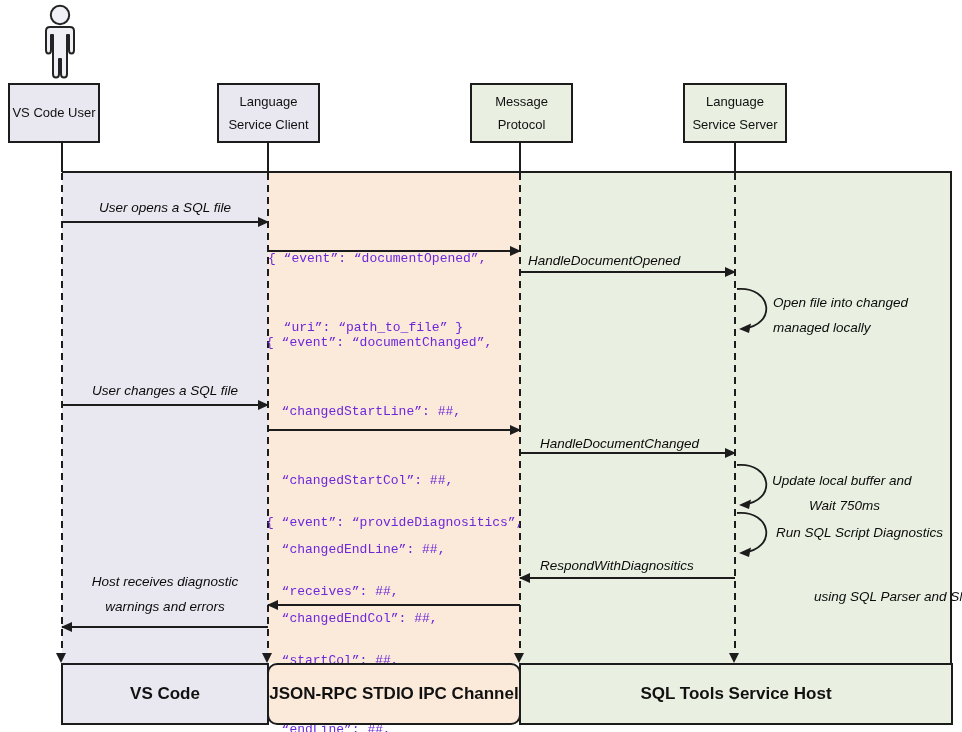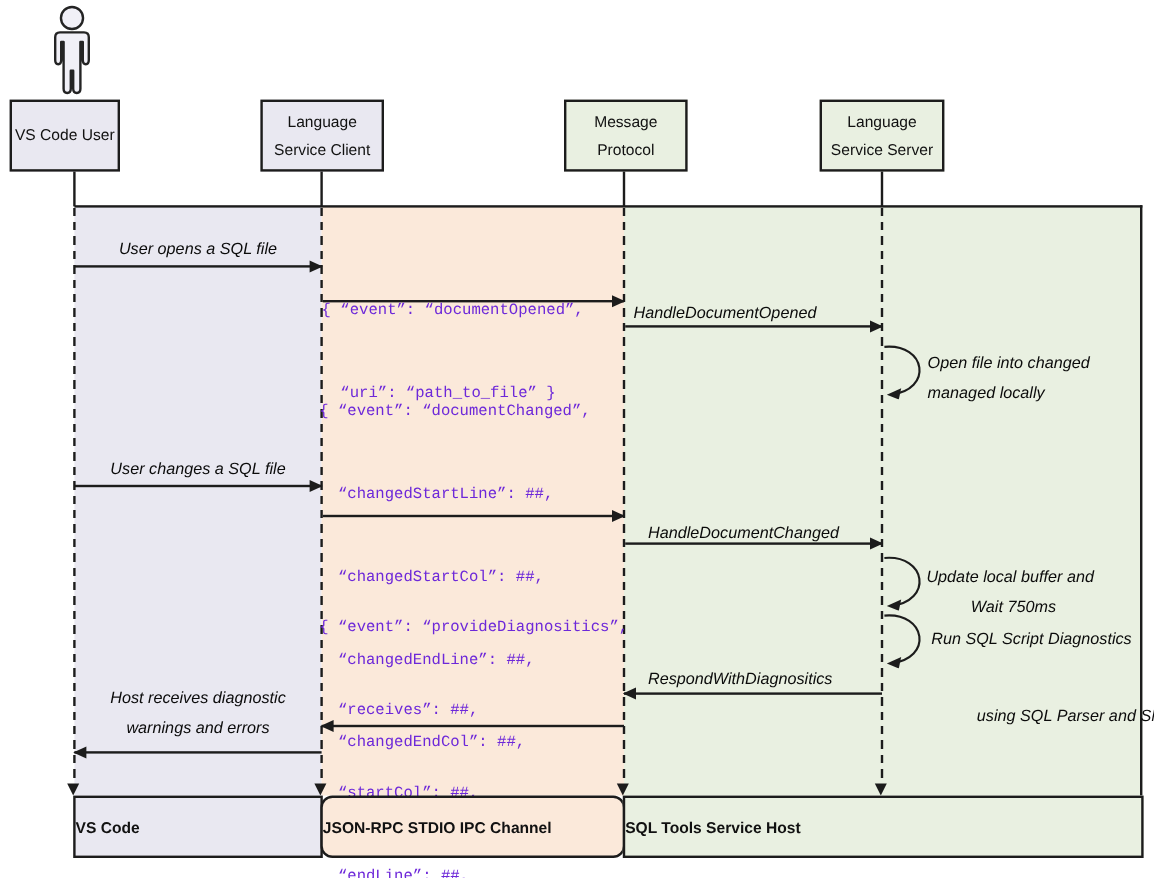--- a/index.html
+++ b/index.html
@@ -23,24 +23,24 @@
     border-left:5.5px solid transparent;border-right:5.5px solid transparent;
     border-top:10px solid var(--line);
   }
   .actor-box{
     position:absolute;top:83px;height:60px;box-sizing:border-box;
     border:2px solid var(--line);
     display:flex;flex-direction:column;align-items:center;justify-content:center;
     gap:9px;font-size:13px;line-height:14px;text-align:center;
   }
   .footer-box{
-    position:absolute;top:663px;height:52px;box-sizing:border-box;
+    position:absolute;top:663px;height:62px;box-sizing:border-box;
     border:2px solid var(--line);
-    display:flex;align-items:center;
-    font-weight:bold;font-size:13px;
+    display:flex;align-items:center;justify-content:center;
+    font-weight:bold;font-size:17px;
   }
   .arrow{position:absolute;height:2px;background:var(--line);}
   .arrow.r::after{
     content:"";position:absolute;right:-1px;top:-4px;width:0;height:0;
     border-left:11px solid var(--line);
     border-top:5px solid transparent;border-bottom:5px solid transparent;
   }
   .arrow.l::before{
     content:"";position:absolute;left:-1px;top:-4px;width:0;height:0;
     border-right:11px solid var(--line);

